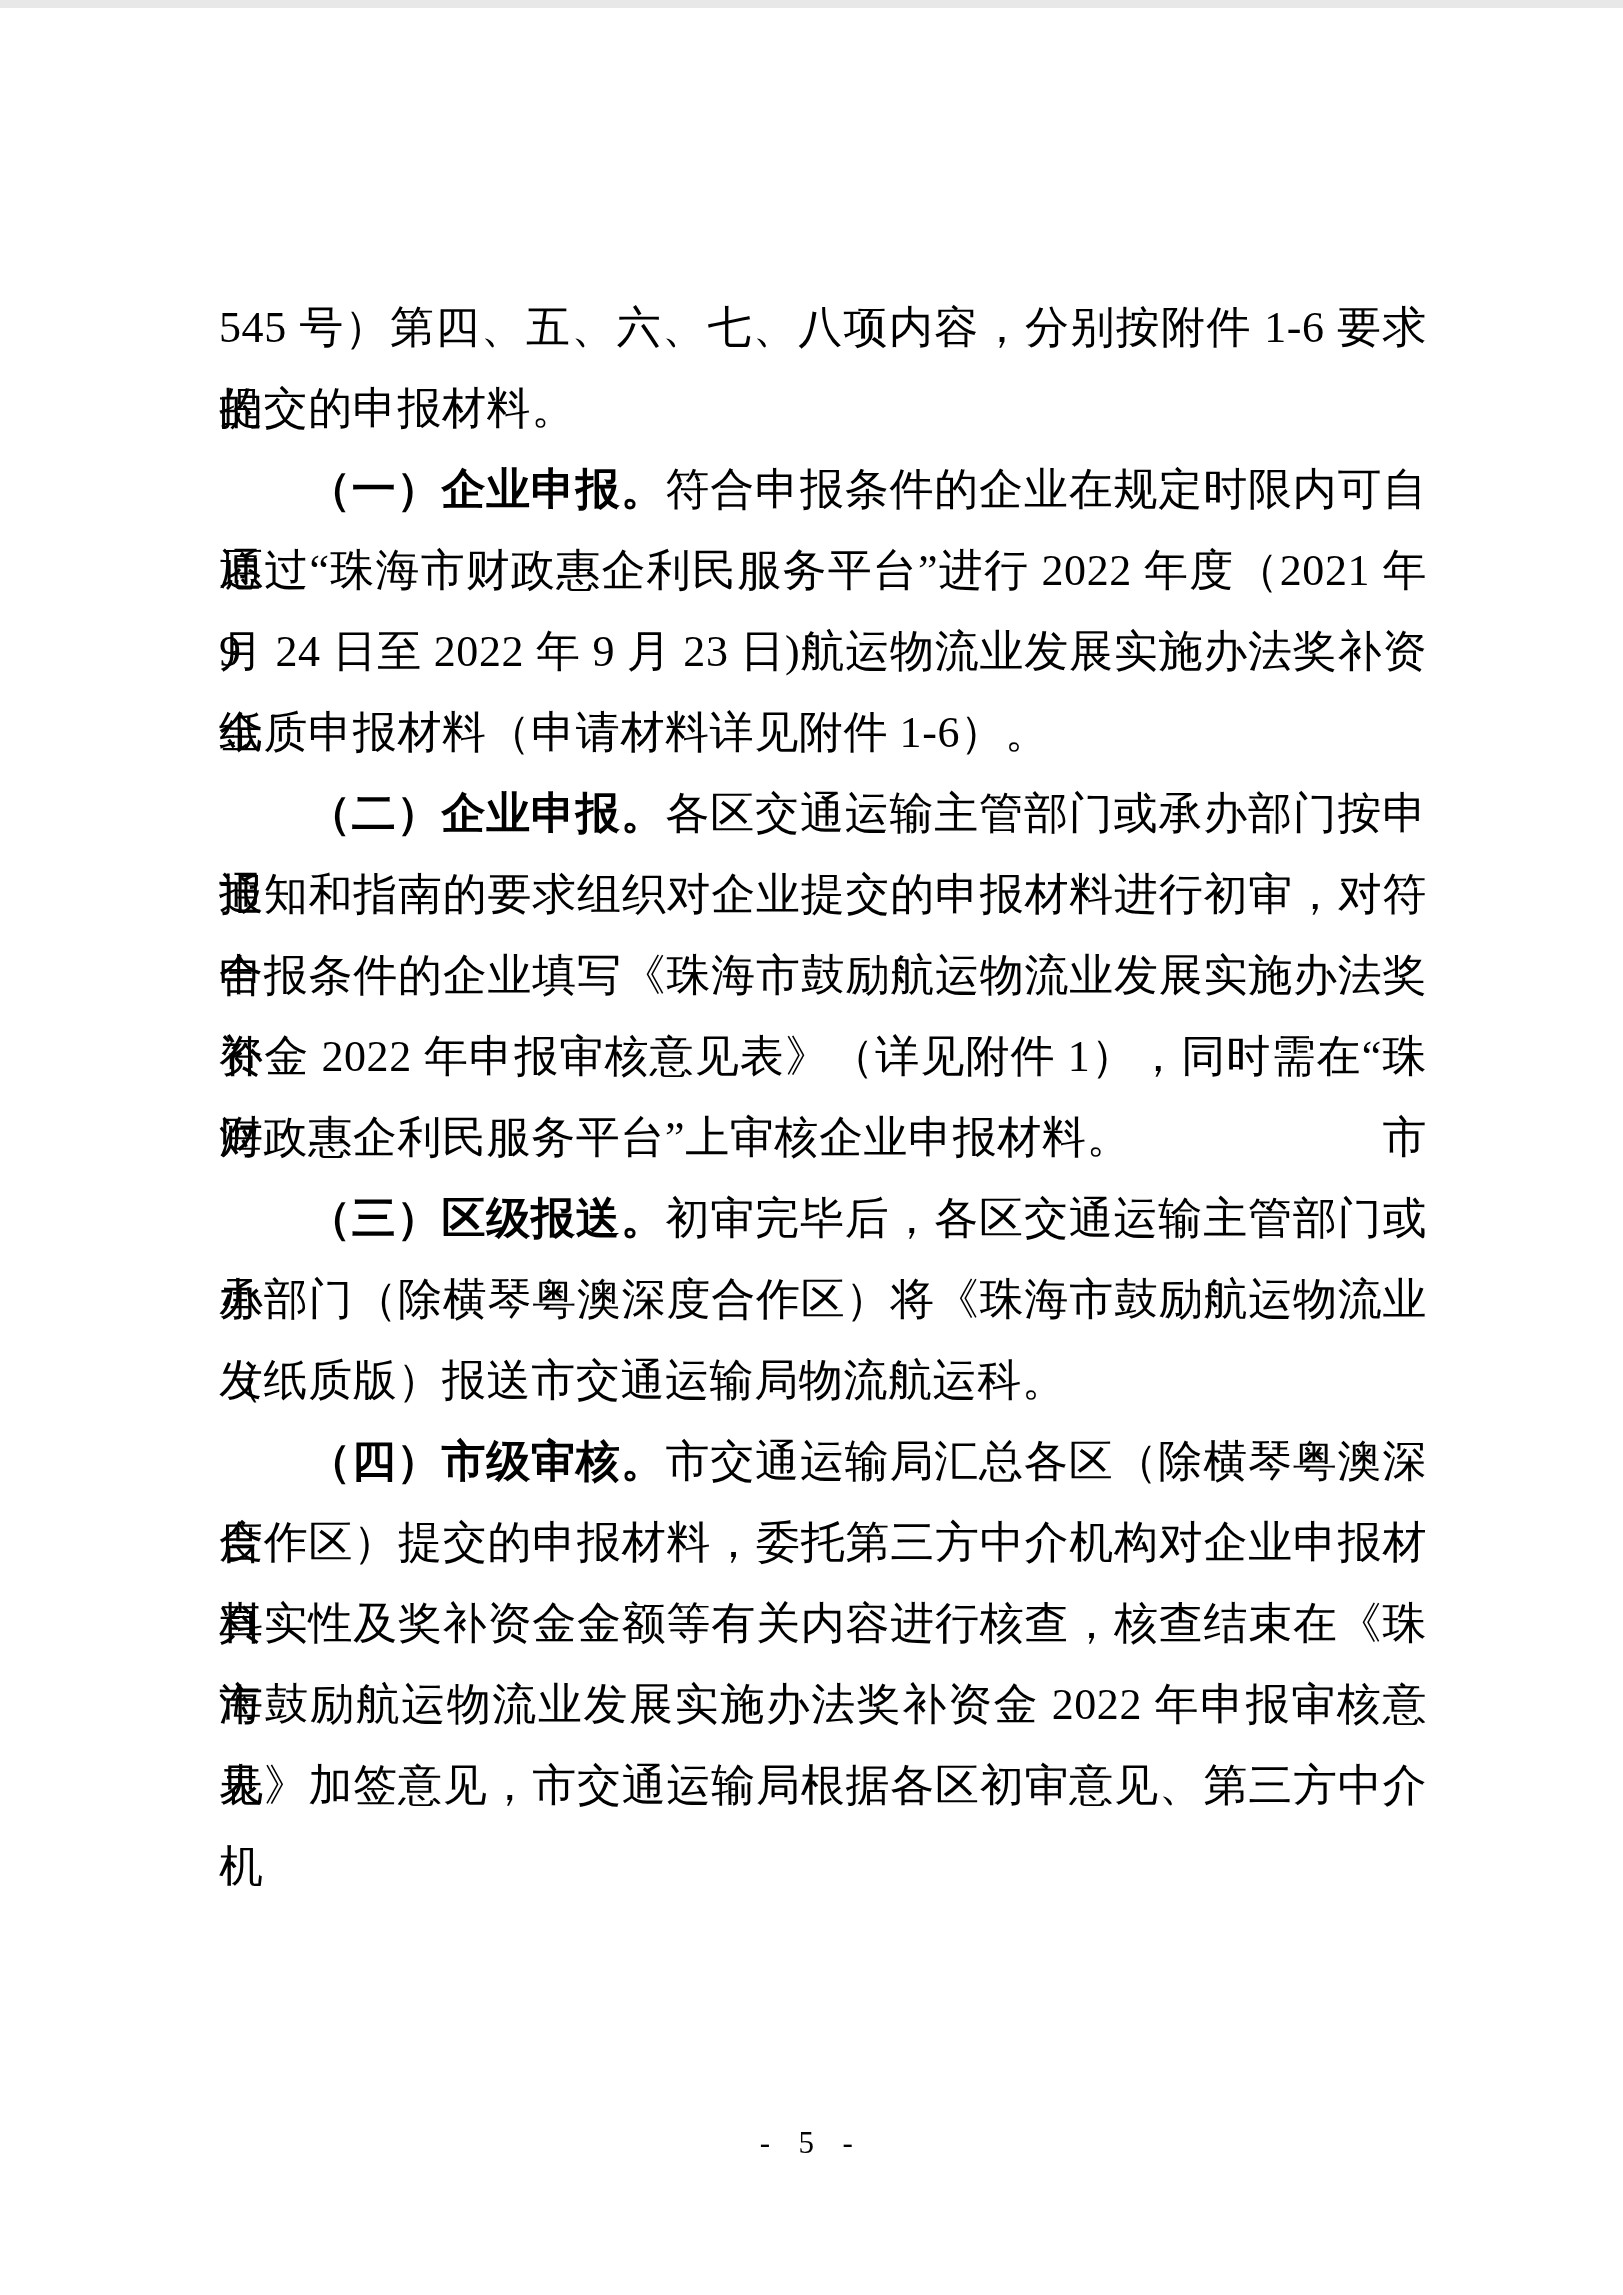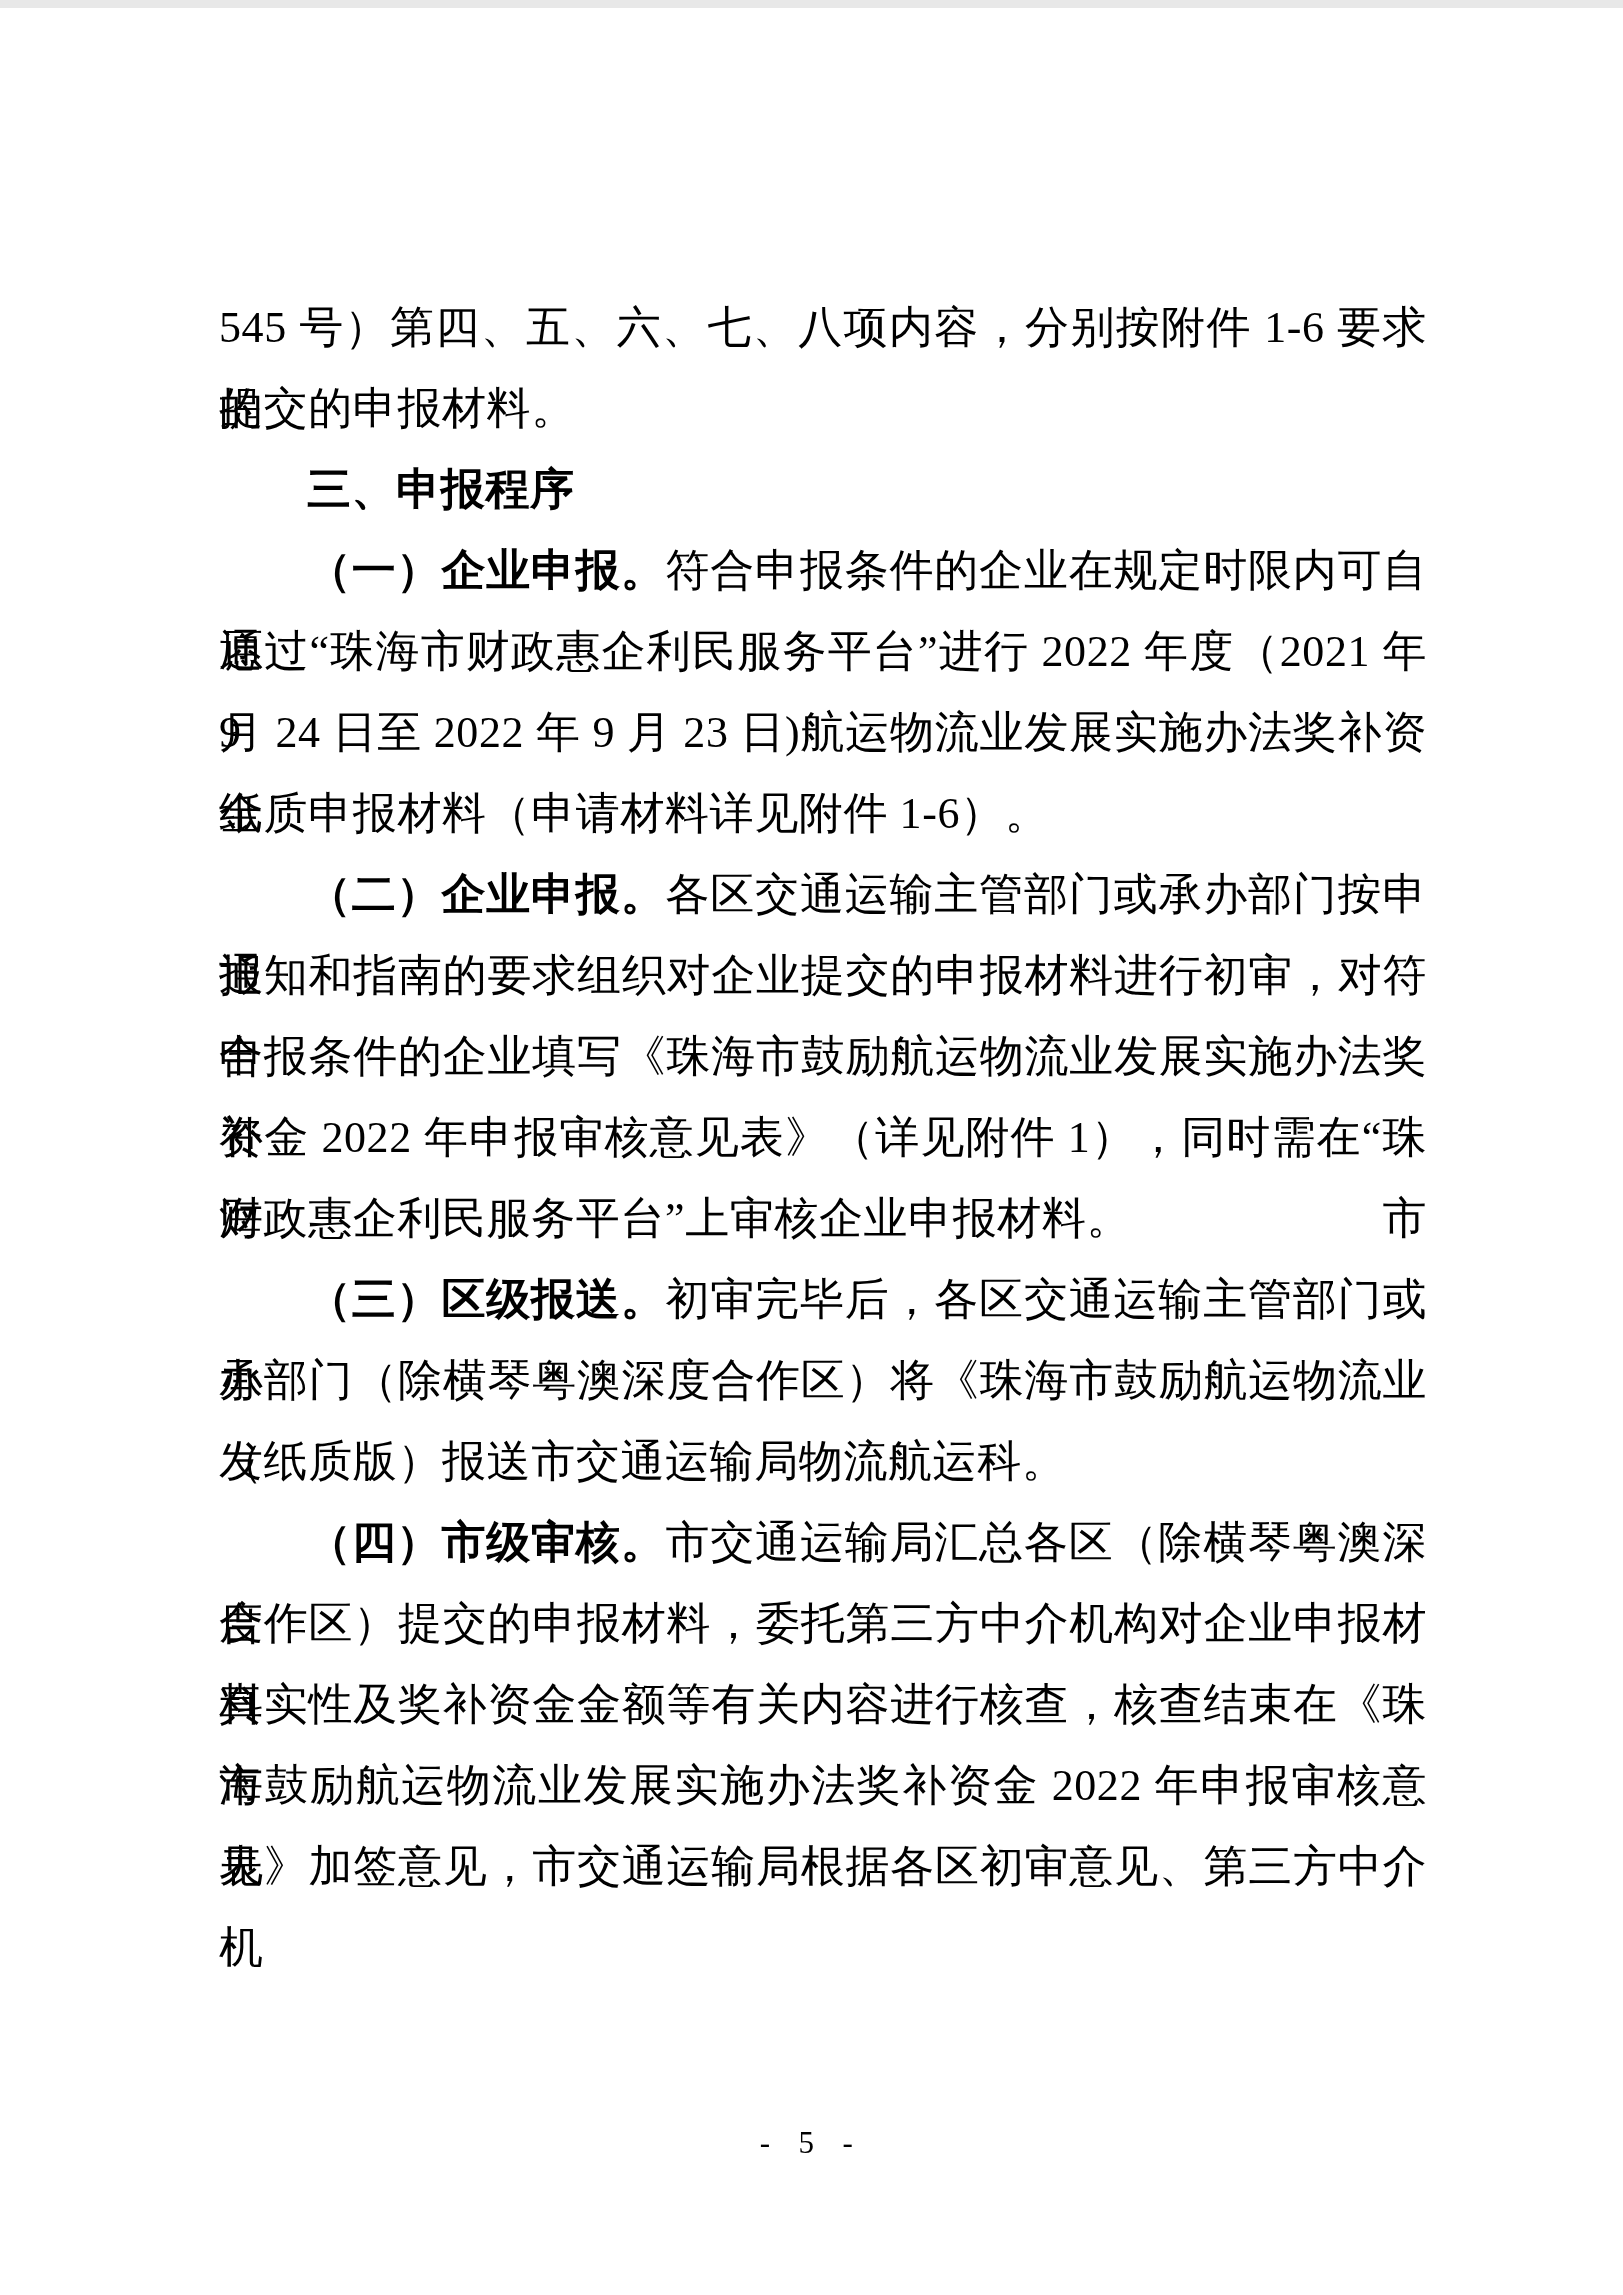--- a/index.html
+++ b/index.html
@@ -59,21 +59,20 @@
 </head>
 <body>
 
 <div class="page">
   <div class="text-block">
 
     <div class="line fill"><span>545 号）第四、五、六、七、八项内容，分别按附件 1-6 要求的</span></div>
 
     <div class="line"><span>提交的申报材料。</span></div>
 
-    <div class="line heading indent"><span>三、申报程序</span></div>
 
     <div class="line fill indent"><span class="lead">（一）企业申报。</span><span>符合申报条件的企业在规定时限内可自愿</span></div>
 
     <div class="line fill"><span>通过“珠海市财政惠企利民服务平台”进行 2022 年度（2021 年 9</span></div>
 
     <div class="line fill"><span>月 24 日至 2022 年 9 月 23 日)航运物流业发展实施办法奖补资金</span></div>
 
 
     <div class="line"><span>纸质申报材料（申请材料详见附件 1-6）。</span></div>
 

